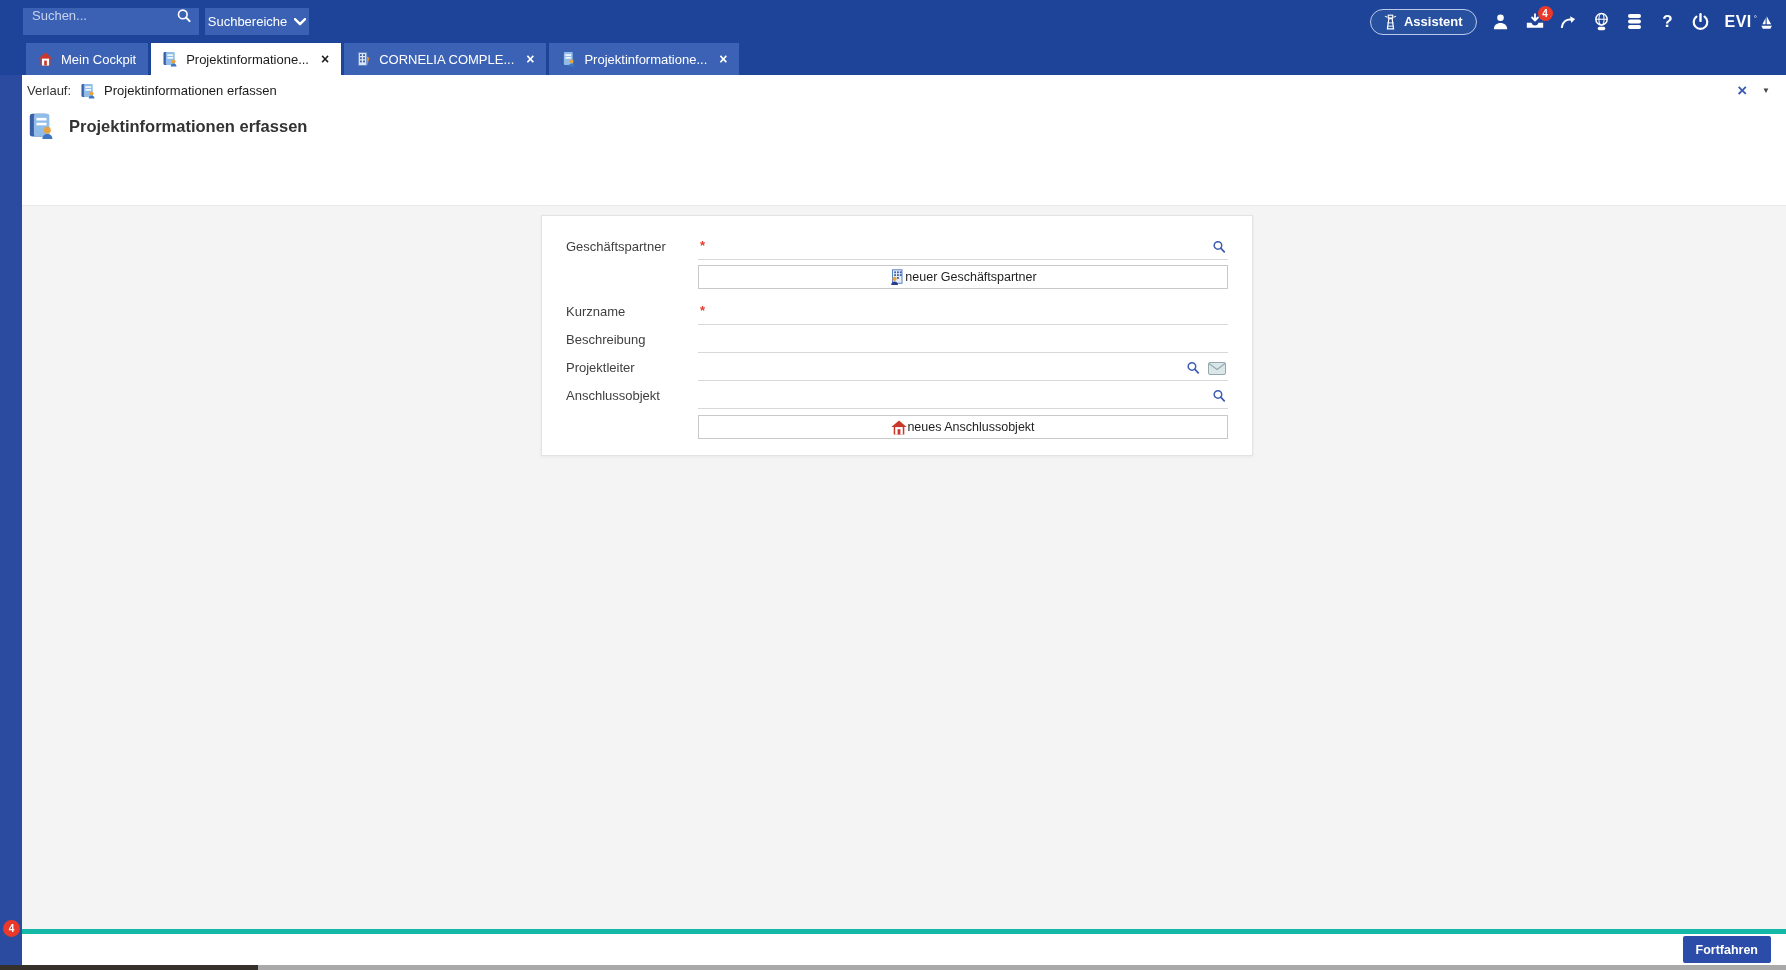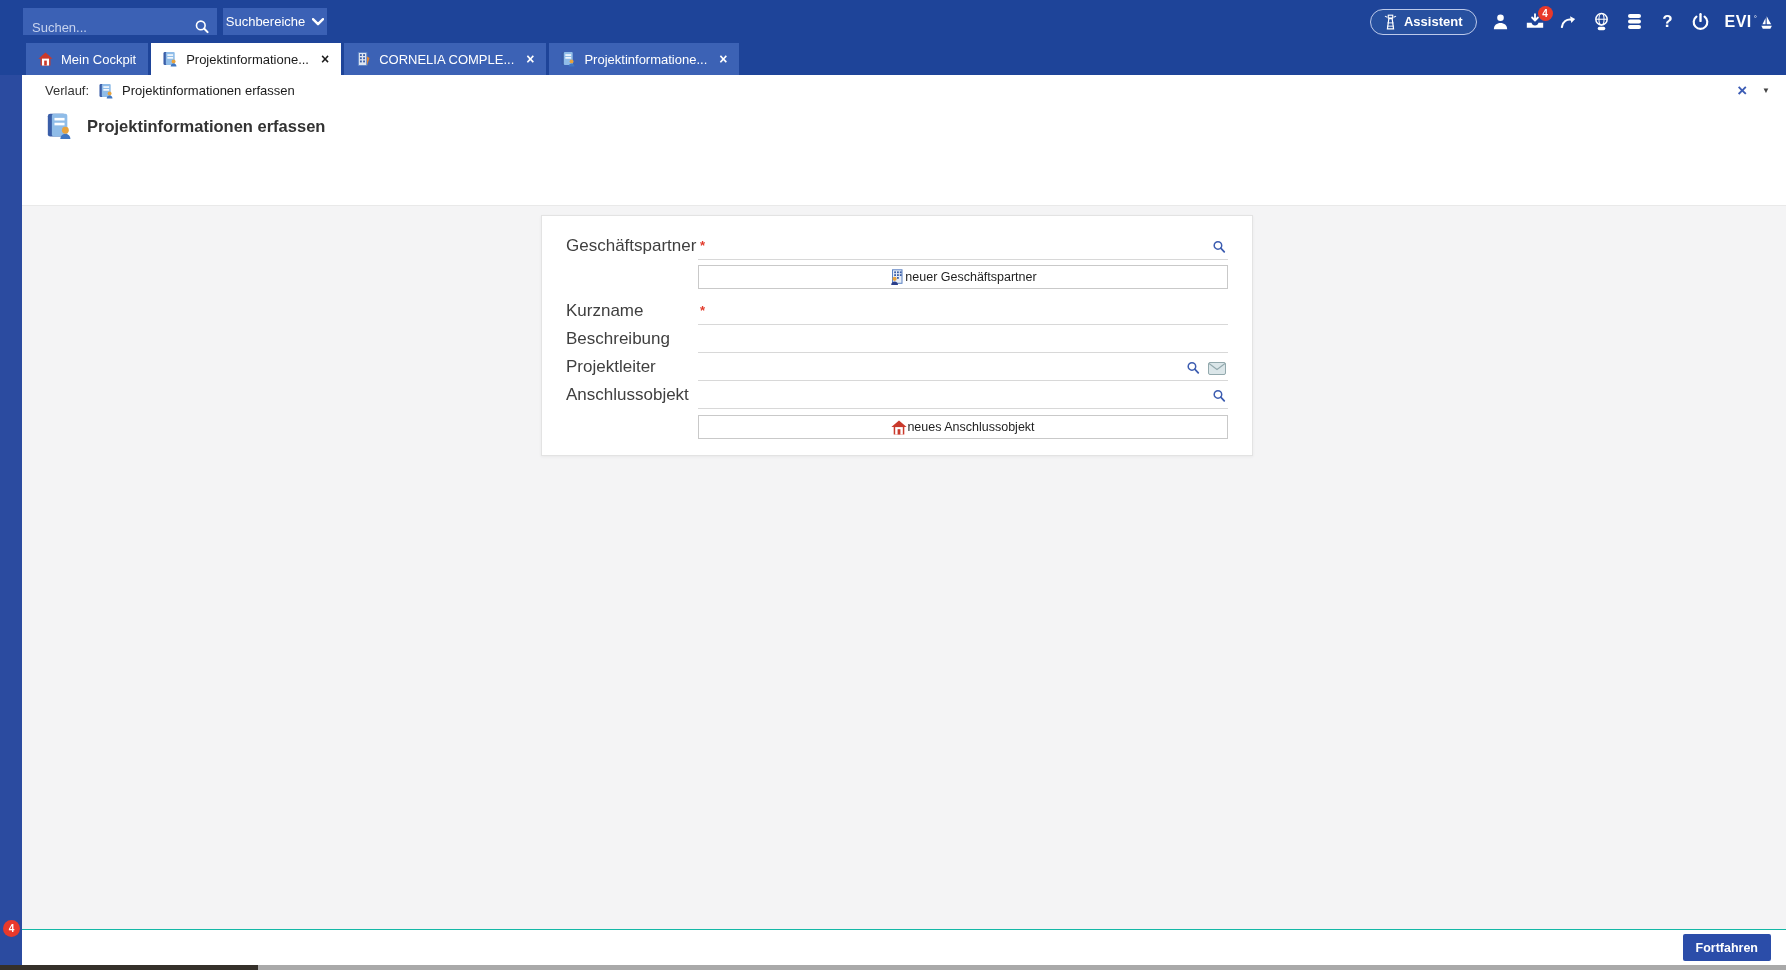--- a/index.html
+++ b/index.html
@@ -1,21 +1,21 @@
 <!DOCTYPE html>
 <html><head>
 <meta charset="utf-8">
 <style>
   * { margin:0; padding:0; box-sizing:border-box; }
   html,body { width:1786px; height:970px; }
   body { font-family:"Liberation Sans", sans-serif; background:#fff; position:relative; overflow:hidden; }
 
   
   .topbar { height:43px; background:#1e4499; display:flex; align-items:center; padding-left:23px; position:relative; z-index:10; }
-  .searchbox { width:194px; height:27px; background:#3b61b5; display:flex; align-items:flex-end; padding:0 7px 0 9px; }
+  .searchbox { width:176px; height:27px; background:#3b61b5; display:flex; align-items:flex-start; padding:0 7px 0 9px; }
   .searchbox input { flex:1; min-width:0; border:none; outline:none; background:transparent; color:#fff; font-size:13px; font-family:inherit; }
   .searchbox input::placeholder { color:#c7d3ee; }
   .scope { width:104px; height:27px; margin-left:6px; background:#3b61b5; color:#fff; font-size:13px; display:flex; align-items:center; justify-content:center; gap:7px; cursor:pointer; }
   .tb-right { margin-left:auto; display:flex; align-items:center; gap:15px; padding-right:13px; }
   .assistant { height:26px; border:1px solid #bcc9ea; border-radius:13px; background:#27509f; color:#fff; font-weight:bold; font-size:13px; display:flex; align-items:center; gap:7px; padding:0 13px; cursor:pointer; font-family:inherit; }
   .tbicon { display:flex; align-items:center; justify-content:center; color:#fff; cursor:pointer; position:relative; min-width:18px; }
   .qmark { font-size:17px; font-weight:bold; }
   .badge { position:absolute; top:-7px; right:-8px; background:#e8392b; color:#fff; font-style:normal; font-size:10px; font-weight:bold; min-width:15px; height:15px; border-radius:8px; display:flex; align-items:center; justify-content:center; padding:0 3px; }
   .brand { display:flex; align-items:flex-start; color:#fff; gap:2px; }
   .brand b { font-size:16px; letter-spacing:.5px; }
@@ -26,21 +26,21 @@
   .tabbar { height:32px; background:#1e4499; display:flex; align-items:stretch; padding-left:26px; position:relative; z-index:9; }
   .tab { display:flex; align-items:center; gap:8px; padding:0 12px; margin-right:3px; background:#3c62b5; color:#fff; font-size:13px; cursor:pointer; white-space:nowrap; }
   .tab .tclose { font-size:14px; font-weight:bold; line-height:1; margin-left:4px; cursor:pointer; }
   .tab.active { background:#fff; color:#1c1c1c; }
 
   
   .left-strip { position:absolute; left:0; top:43px; width:22px; height:922px; background:#2b4ba0; z-index:8; }
   .expand { display:block; color:#fff; font-weight:bold; font-size:15px; text-align:center; margin-top:8px; cursor:pointer; }
 
   
-  .workspace { margin-left:34px; background:#f0abfc; }
+  .workspace { margin-left:16px; background:#f0abfc; }
   .history-row { height:31px; display:flex; align-items:center; padding:0 16px 0 11px; font-size:13px; background:#fff; }
   .history-label { color:#333; margin-right:10px; }
   .history-entry { display:flex; align-items:center; gap:8px; color:#1b1b1b; cursor:pointer; }
   .hr-right { margin-left:auto; display:flex; align-items:center; gap:15px; }
   .hclose { color:#3c5cb5; font-size:17px; font-weight:bold; cursor:pointer; line-height:1; }
   .hcaret { color:#444; font-size:8px; cursor:pointer; }
 
   .wizard-row { padding:7px 0 9px 9px; background:#fff; }
   .wizard { display:inline-flex; border:1px solid #d9d9d9; background:#fff; }
   .wstep { position:relative; height:30px; line-height:30px; font-size:12.5px; white-space:nowrap; cursor:pointer; }
@@ -50,31 +50,31 @@
   .ws2::after { content:""; position:absolute; right:-13px; top:0; border-top:15px solid transparent; border-bottom:15px solid transparent; border-left:13px solid #2b4da9; z-index:3; }
   .ws3 { background:#fff; color:#222; z-index:1; padding:0 18px 0 30px; }
 
   .title-row { display:flex; align-items:center; padding:6px 0 14px 13px; background:#fff; }
   .page-title { font-size:16.5px; color:#333; margin-left:14px; }
 
   
   .content { position:absolute; left:22px; right:0; top:205px; bottom:41px; background:#f4f4f5; border-top:1px solid #e9e9e9; }
   .card { position:absolute; left:519px; top:9px; width:712px; background:#fff; border:1px solid #e3e3e3; box-shadow:0 1px 3px rgba(0,0,0,.05); padding:16px 24px 16px 24px; }
   .fgrid { display:grid; grid-template-columns:132px 1fr; }
-  .flabel { font-size:17px; color:#3f3f3f; display:flex; align-items:center; height:28px;text-align:center; }
+  .flabel { font-size:13px; color:#3f3f3f; display:flex; align-items:center; height:28px;text-align:center; }
   .ffield { position:relative; border-bottom:1px solid #d8d8d8; display:flex; align-items:center; height:28px; padding:0 2px; }
   .ffield input { flex:1; min-width:0; border:none; outline:none; background:transparent; font-family:inherit; font-size:12.5px; color:#1f1f1f; }
   .req { color:#e23b2c; font-weight:bold; font-size:13px; margin-right:5px; }
   .ficons { position:absolute; right:2px; bottom:5px; display:flex; align-items:center; gap:8px; background:#fff; padding-left:4px; }
   .btnrow { grid-column:2; margin:5px 0 8px; }
   .btnrow.last { margin:6px 0 0; }
   .newbtn { width:100%; height:24px; border:1px solid #c9c9c9; background:#fff; display:flex; align-items:center; justify-content:center; gap:0; font-size:12.5px; color:#1f1f1f; cursor:pointer; font-family:inherit; }
 
   
-  .footer { position:absolute; left:22px; right:0; bottom:5px; height:36px; background:#fff; border-top:1px solid #14b8a6; display:flex; align-items:center; justify-content:flex-end; padding-right:15px; z-index:7; }
+  .footer { position:absolute; left:22px; right:0; bottom:5px; height:36px; background:#fff; border-top:5px solid #14b8a6; display:flex; align-items:center; justify-content:flex-end; padding-right:15px; z-index:7; }
   .continue-btn { background:#2b4da9; color:#fff; font-weight:bold; font-size:12.5px; height:27px; padding:0 13px; border:none; border-radius:2px; cursor:pointer; font-family:inherit; }
   .bottom-edge { position:absolute; left:0; right:0; bottom:0; height:5px; background:#a9a9a9; z-index:9; }
   .bottom-edge i { position:absolute; left:0; width:258px; top:0; bottom:0; background:#35302a; }
   .corner-badge { position:absolute; left:3px; bottom:33px; width:17px; height:17px; border-radius:50%; background:#e8392b; color:#fff; font-size:10px; font-weight:bold; display:flex; align-items:center; justify-content:center; z-index:12; cursor:pointer; }
 </style>
 </head>
 <body>
 
 <div class="app">
 

